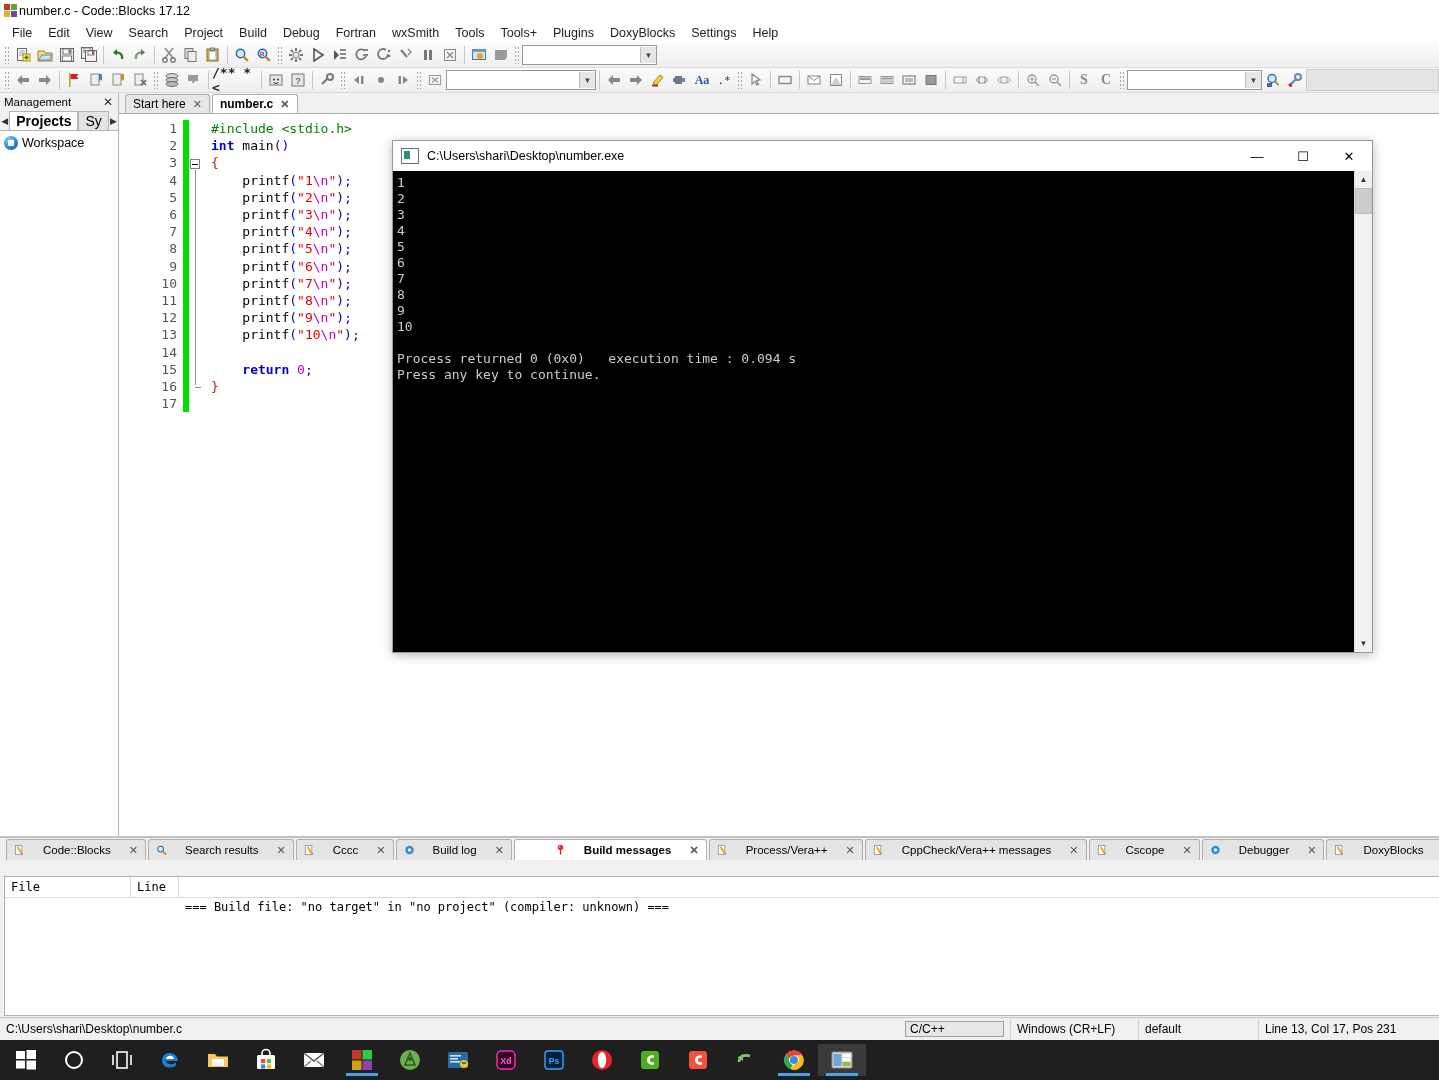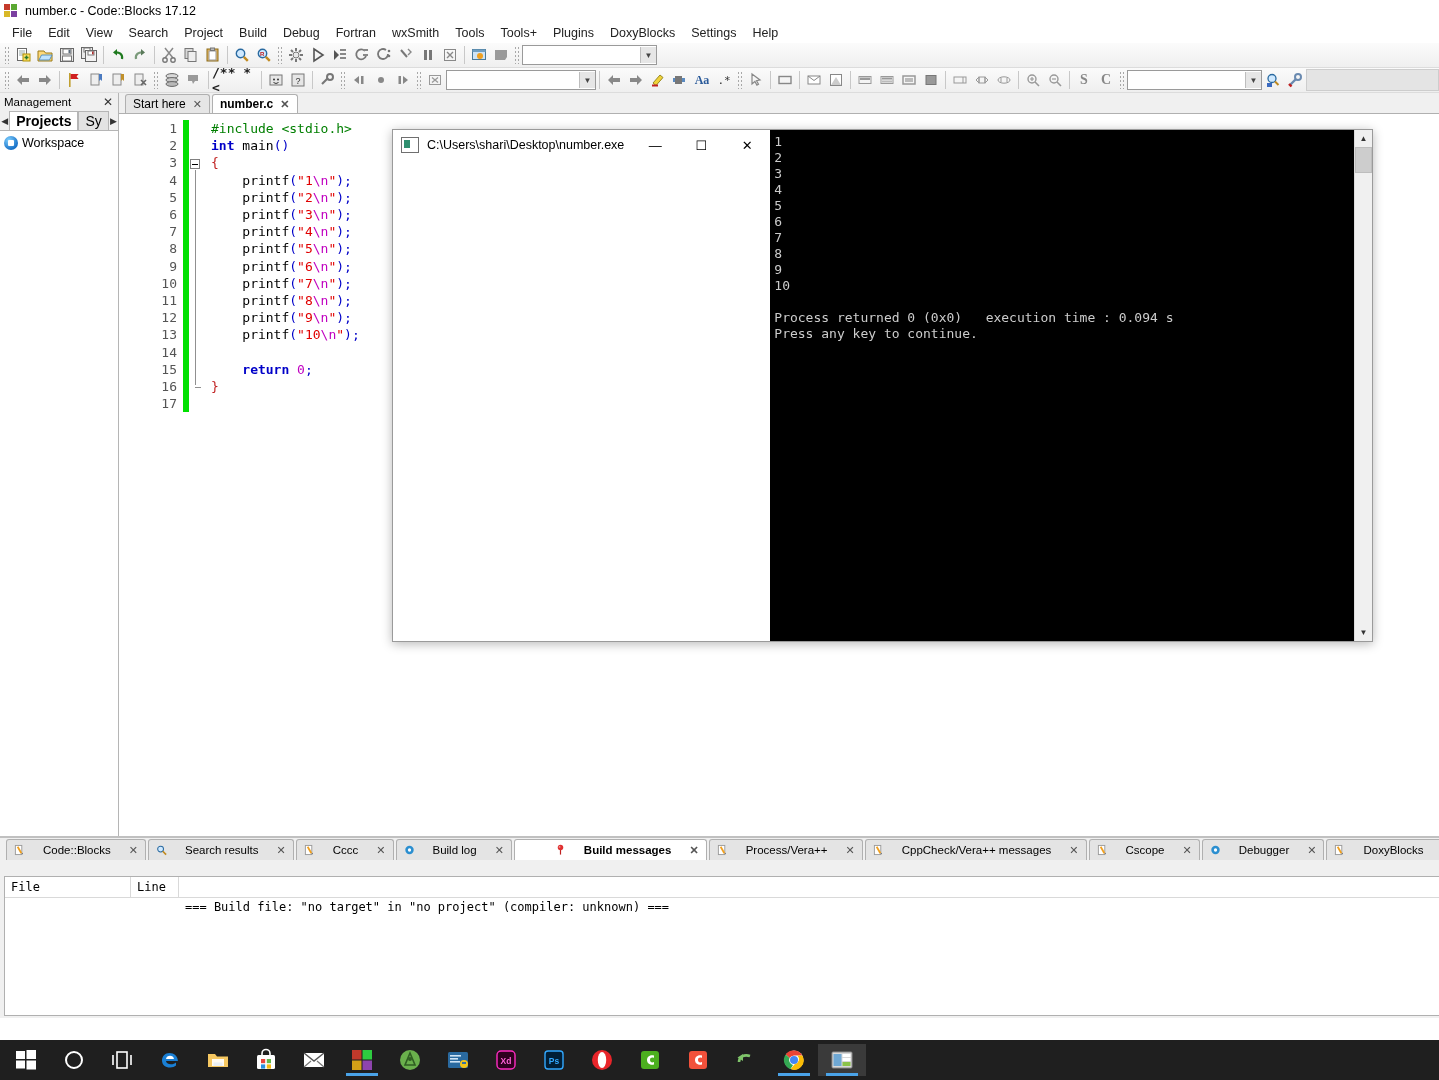--- a/index.html
+++ b/index.html
@@ -8,21 +8,21 @@
     overflow: hidden;
     background: #ffffff;
     font-family: "Liberation Sans", sans-serif;
     -webkit-font-smoothing: antialiased;
   }
   .app { position: relative; width: 1439px; height: 1080px; }
 
   
   .titlebar {
     height: 22px; display: flex; align-items: center;
-    background: #ffffff; padding-left: 4px; gap: 6px;
+    background: #ffffff; padding-left: 4px; 
   }
   .titlebar .tb-text { font-size: 12.5px; color: #000; }
   .cb-logo { width: 15px; height: 15px; position: relative; flex: none; }
   .cb-logo i { position: absolute; width: 6px; height: 6px; display: block; }
   .cb-logo i:nth-child(1) { left: 0; top: 0; background: #c43a2a; }
   .cb-logo i:nth-child(2) { left: 7px; top: 0; background: #5aa832; }
   .cb-logo i:nth-child(3) { left: 0; top: 7px; background: #d8b827; }
   .cb-logo i:nth-child(4) { left: 7px; top: 7px; background: #7b3fa0; }
 
   
@@ -134,24 +134,24 @@
 
   .hscroll {
     height: 16px; background: #f0f0f0; border-top: 1px solid #c8c8c8;
     display: flex; align-items: center;
   }
   .hs-btn { width: 16px; height: 15px; display: flex; align-items: center; justify-content: center; font-size: 9px; color: #444; background: #f0f0f0; }
   .hs-track { flex: 1; height: 15px; background: #cfcfcf; }
 
   
   .console {
-    position: absolute; left: 392px; top: 129px; width: 979px; height: 511px;
+    position: absolute; left: 392px; top: 140px; width: 979px; height: 511px;
     background: #fff; border: 1px solid #9a9a9a;
     box-shadow: 0 2px 10px rgba(0,0,0,.28);
-    display: flex; flex-direction: row; z-index: 30;
+    display: flex; flex-direction: column; z-index: 30;
   }
   .con-title {
     height: 30px; display: flex; align-items: center; background: #fff;
     padding-left: 8px; gap: 8px; flex: none;
   }
   .con-icon { width: 16px; height: 14px; border: 1px solid #6f6f6f; background: #fff; position: relative; flex: none; }
   .con-icon::after { content: ""; position: absolute; left: 2px; top: 2px; width: 6px; height: 8px; background: #2f8f6f; }
   .con-title .t { font-size: 12.5px; color: #000; }
   .con-btns { margin-left: auto; display: flex; height: 30px; }
   .con-btn { width: 46px; display: flex; align-items: center; justify-content: center; font-size: 13px; color: #000; }
@@ -883,20 +883,29 @@
             <div class="lg-row">
               <div class="c c-file"></div>
               <div class="c c-line"></div>
               <div class="c c-msg">=== Build file: "no target" in "no project" (compiler: unknown) ===</div>
             </div>
           </div>
       </div>
     </div>
   </div>
 
+  <div class="statusbar">
+    <div class="sb-cell sb-path">C:\Users\shari\Desktop\number.c</div>
+    <div class="sb-cell sb-lang">
+      <span class="box">C/C++</span>
+    </div>
+    <div class="sb-cell sb-eol">Windows (CR+LF)</div>
+    <div class="sb-cell sb-def">default</div>
+    <div class="sb-cell sb-pos">Line 13, Col 17, Pos 231</div>
+  </div>
 
   <div class="taskbar" id="taskbar">
       <div class="tk">
         <svg viewBox="0 0 24 24" class="tkico">
           <rect x="2" y="3" width="9" height="8" fill="#fff"></rect>
           <rect x="12.5" y="2" width="9.5" height="9" fill="#fff"></rect>
           <rect x="2" y="12.5" width="9" height="8" fill="#fff"></rect>
           <rect x="12.5" y="12.5" width="9.5" height="9" fill="#fff"></rect>
         </svg>
       </div>

